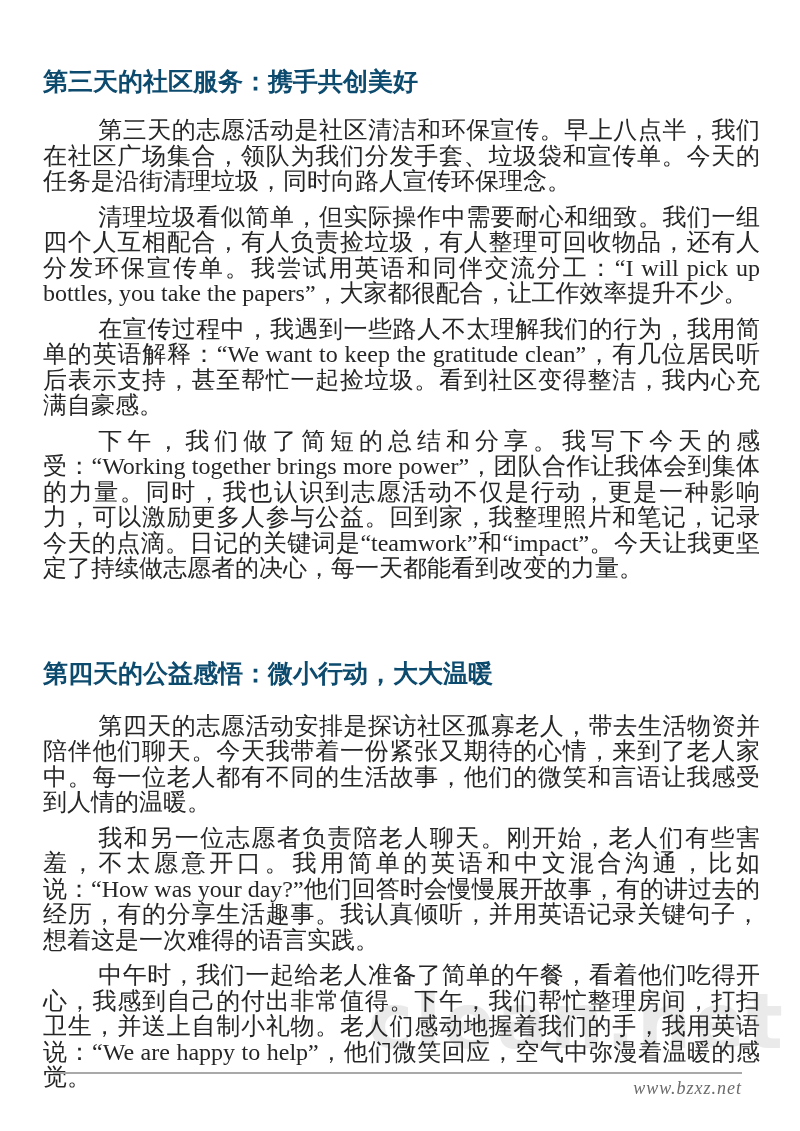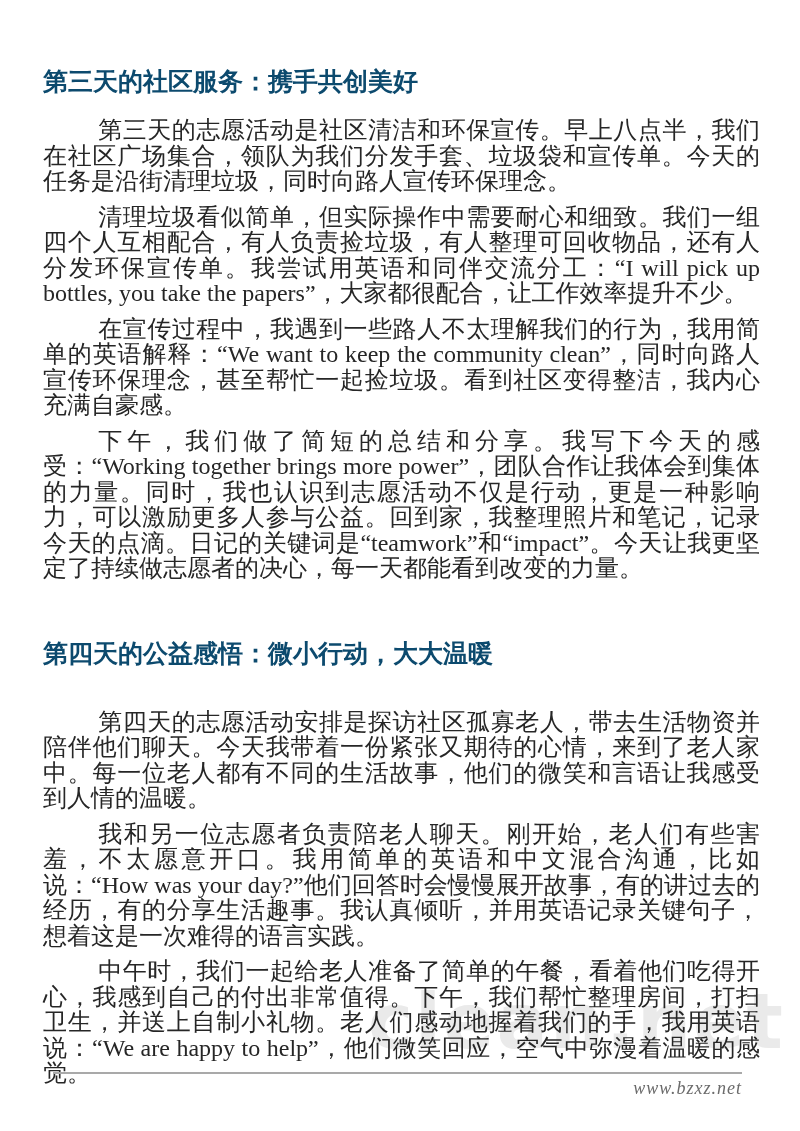--- a/index.html
+++ b/index.html
@@ -18,32 +18,32 @@
     padding: 66px 40px 0 43px;
   }
   .title {
     margin: 0;
     font-size: 25px;
     line-height: 32px;
     font-weight: 700;
     color: #0c4a6e;
     font-family: "Liberation Serif", "DejaVu Serif", serif;
   }
-  .title-day4 { margin-top: 56px; }
+  .title-day4 { margin-top: 76px; }
   .doc p {
     margin: 10px 0 0 0;
     font-size: 24px;
     line-height: 25.5px;
     text-align: justify;
     text-indent: 2.3em;
     color: #262626;
     word-break: break-word;
   }
   p.first-after-title { margin-top: 20px; }
-  p.first-after-title2 { margin-top: 40px; }
+  p.first-after-title2 { margin-top: 24px; }
   .watermark {
     position: absolute;
     z-index: 1;
     left: 368px;
     top: 984px;
     font-family: "DejaVu Sans", "Liberation Sans", sans-serif;
     font-weight: 700;
     font-size: 76px;
     line-height: 76px;
     color: #eaeaea;
@@ -77,21 +77,21 @@
 <div class="page">
 
   <div class="watermark">clean.net</div>
 
   <main class="doc">
 
     <section>
       <h1 class="title">第三天的社区服务：携手共创美好</h1>
       <p class="first-after-title">第三天的志愿活动是社区清洁和环保宣传。早上八点半，我们在社区广场集合，领队为我们分发手套、垃圾袋和宣传单。今天的任务是沿街清理垃圾，同时向路人宣传环保理念。</p>
       <p>清理垃圾看似简单，但实际操作中需要耐心和细致。我们一组四个人互相配合，有人负责捡垃圾，有人整理可回收物品，还有人分发环保宣传单。我尝试用英语和同伴交流分工：“I will pick up bottles, you take the papers”，大家都很配合，让工作效率提升不少。</p>
-      <p>在宣传过程中，我遇到一些路人不太理解我们的行为，我用简单的英语解释：“We want to keep the community clean”，同时向路人宣传环保理念，甚至帮忙一起捡垃圾。看到社区变得整洁，我内心充满自豪感。</p>
+      <p>在宣传过程中，我遇到一些路人不太理解我们的行为，我用简单的英语解释：“We want to keep the gratitude clean”，有几位居民听后表示支持，甚至帮忙一起捡垃圾。看到社区变得整洁，我内心充满自豪感。</p>
       <p>下午，我们做了简短的总结和分享。我写下今天的感受：“Working together brings more power”，团队合作让我体会到集体的力量。同时，我也认识到志愿活动不仅是行动，更是一种影响力，可以激励更多人参与公益。回到家，我整理照片和笔记，记录今天的点滴。日记的关键词是“teamwork”和“impact”。今天让我更坚定了持续做志愿者的决心，每一天都能看到改变的力量。</p>
     </section>
 
     <section>
       <h1 class="title title-day4">第四天的公益感悟：微小行动，大大温暖</h1>
       <p class="first-after-title2">第四天的志愿活动安排是探访社区孤寡老人，带去生活物资并陪伴他们聊天。今天我带着一份紧张又期待的心情，来到了老人家中。每一位老人都有不同的生活故事，他们的微笑和言语让我感受到人情的温暖。</p>
       <p>我和另一位志愿者负责陪老人聊天。刚开始，老人们有些害羞，不太愿意开口。我用简单的英语和中文混合沟通，比如说：“How was your day?”他们回答时会慢慢展开故事，有的讲过去的经历，有的分享生活趣事。我认真倾听，并用英语记录关键句子，想着这是一次难得的语言实践。</p>
       <p>中午时，我们一起给老人准备了简单的午餐，看着他们吃得开心，我感到自己的付出非常值得。下午，我们帮忙整理房间，打扫卫生，并送上自制小礼物。老人们感动地握着我们的手，我用英语说：“We are happy to help”，他们微笑回应，空气中弥漫着温暖的感觉。</p>
     </section>
 

